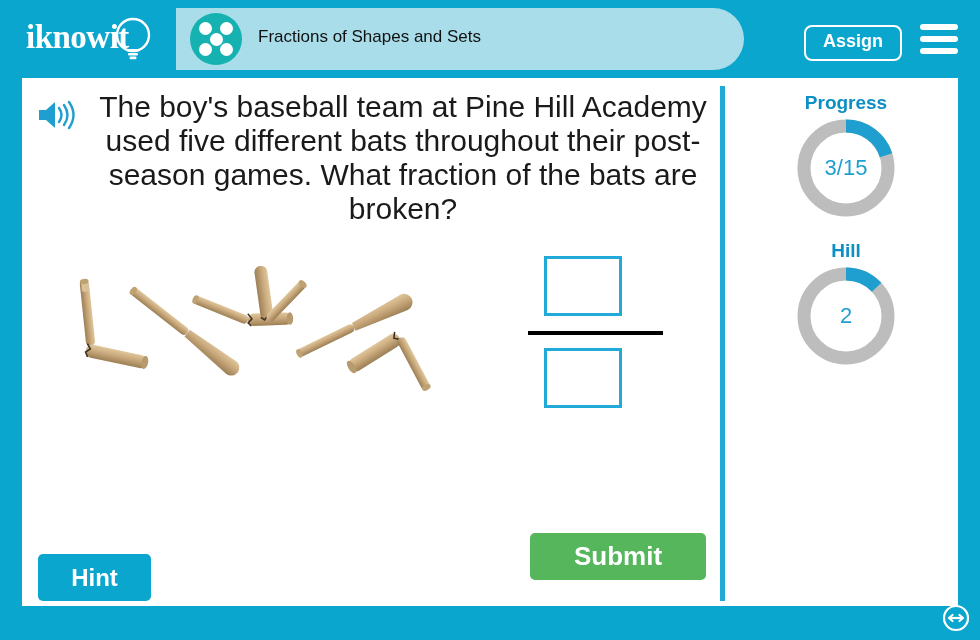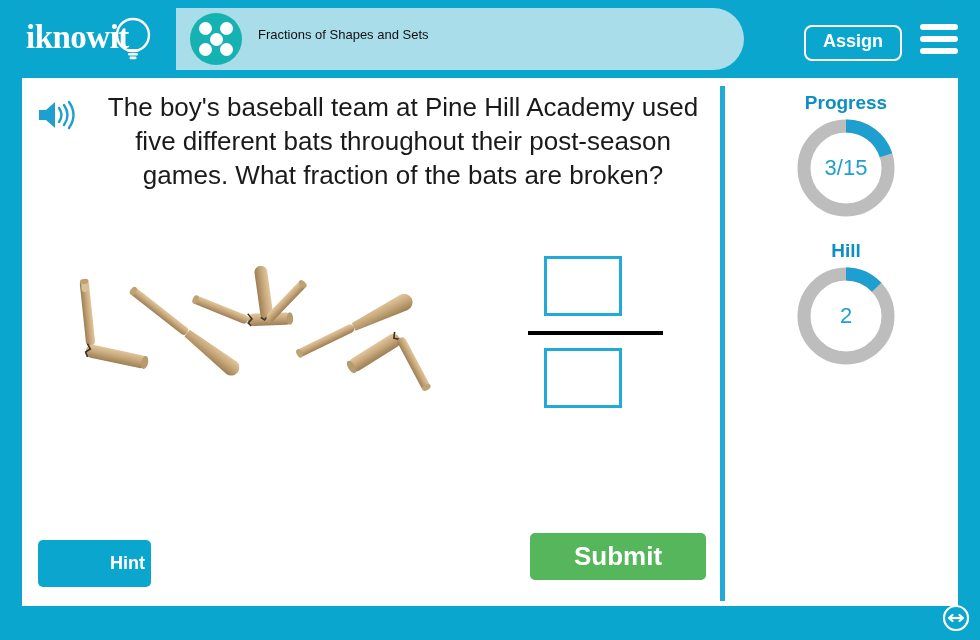--- a/index.html
+++ b/index.html
@@ -86,21 +86,21 @@
   .topic-icon .d1 { left: 9px;  top: 9px; }
   .topic-icon .d2 { left: 30px; top: 9px; }
   .topic-icon .d3 { left: 19.5px; top: 19.5px; }
   .topic-icon .d4 { left: 9px;  top: 30px; }
   .topic-icon .d5 { left: 30px; top: 30px; }
 
   .topic-title {
     position: absolute;
     left: 82px;
     top: 19px;
-    font-size: 13px;
+    font-size: 17px;
     color: #111111;
     white-space: nowrap;
   }
 
   .assign-btn {
     position: absolute;
     right: 78px;
     top: 25px;
     padding: 5px 17px 7px 17px;
     border: 2px solid #ffffff;
@@ -152,21 +152,21 @@
     height: 34px;
     cursor: pointer;
   }
 
   .question-text {
     position: absolute;
     left: 76px;
     top: 12px;
     width: 610px;
     text-align: center;
-    font-size: 26px;
+    font-size: 30px;
     line-height: 34px;
     color: #1a1a1a;
   }
 
   
   #bats {
     position: absolute;
     left: 40px;
     top: 180px;
     width: 420px;
@@ -203,32 +203,31 @@
     top: 75px;
     width: 135px;
     height: 4px;
     background: #000000;
   }
 
   
   .hint-btn {
     position: absolute;
     left: 16px;
-    top: 462px;
+    top: 476px;
     width: 113px;
     height: 47px;
     background: #0aa6ce;
     border: none;
     border-radius: 5px;
     color: #ffffff;
-    font-size: 18px;
+    font-size: 24px;
     font-weight: bold;
     cursor: pointer;
     font-family: "Liberation Sans", sans-serif;
-    text-align: right;
   }
   .submit-btn {
     position: absolute;
     left: 508px;
     top: 455px;
     width: 176px;
     height: 47px;
     background: #56b65c;
     border: none;
     border-radius: 5px;

